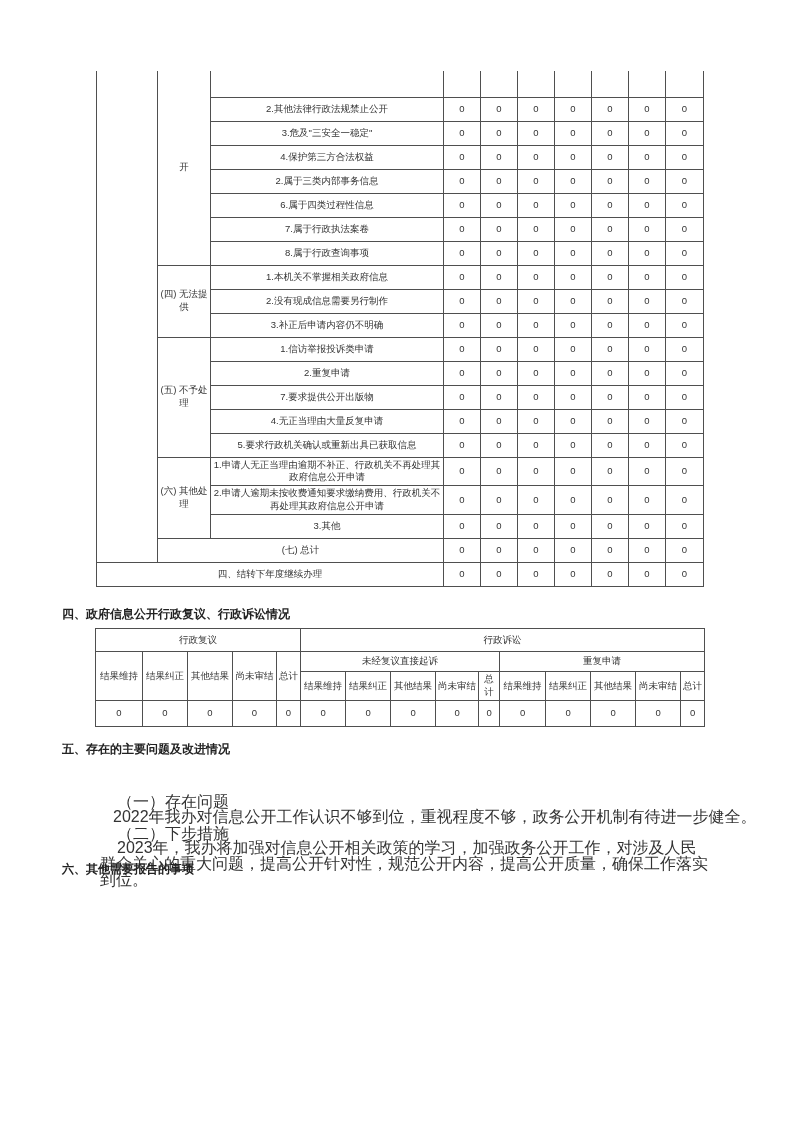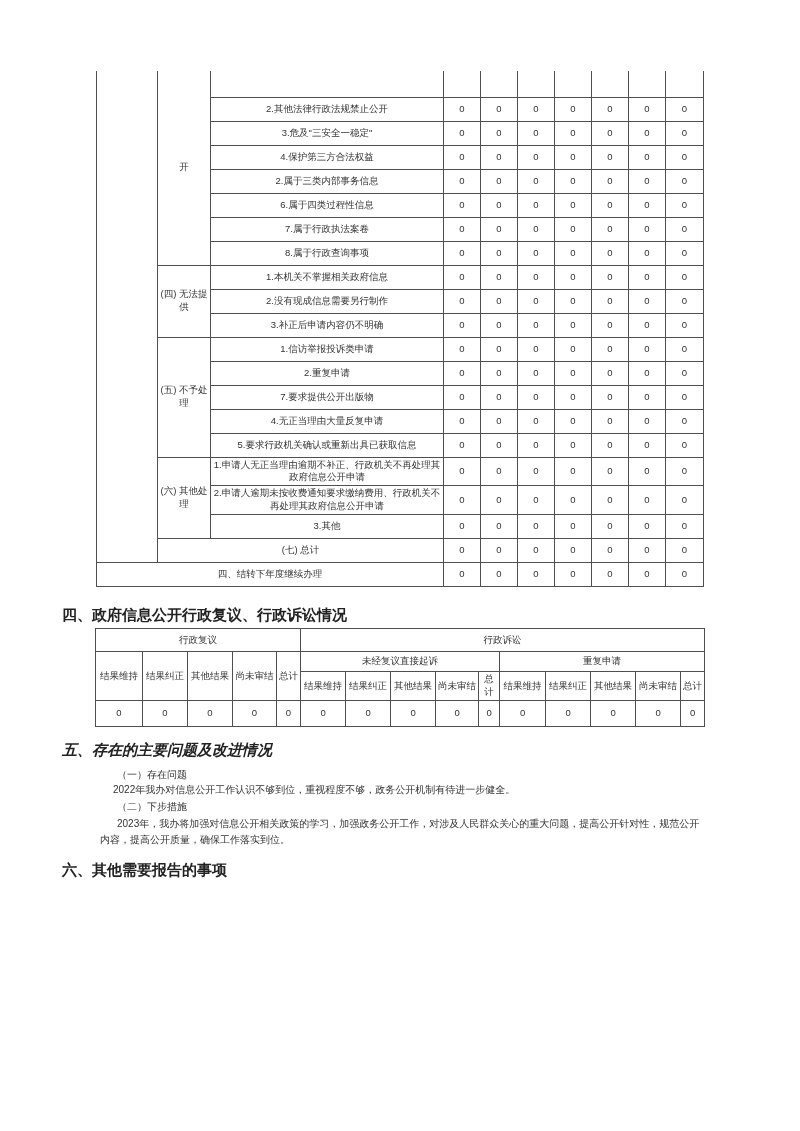--- a/index.html
+++ b/index.html
@@ -27,25 +27,25 @@
   #t1 tr.row-partial{height:26px;}
   #t1 tr.row-partial td{border-top:none;}
   
   #t2-wrap{position:absolute;left:95px;top:628px;}
   #t2{width:609px;}
   #t2 tr:nth-child(1){height:23px;}
   #t2 tr:nth-child(2){height:20px;}
   #t2 tr:nth-child(3){height:29px;}
   #t2 tr:nth-child(4){height:26px;}
   
-  .sec-title{position:absolute;font-weight:bold;font-size:15px;color:#222;white-space:nowrap;}
+  .sec-title{position:absolute;font-weight:bold;font-size:12px;color:#222;white-space:nowrap;}
   #sec4-title{left:62px;top:606px;}
-  #sec5-title{left:62px;top:741px;font-style:italic;}
+  #sec5-title{left:62px;top:741px;}
   #sec6-title{left:62px;top:861px;}
-  .para{position:absolute;font-size:10px;color:#333;white-space:nowrap;}
+  .para{position:absolute;font-size:16px;color:#333;white-space:nowrap;margin-top:24px;}
   #s5-h1{left:117px;top:768px;}
   #s5-t1{left:113px;top:783px;text-align:center;}
   #s5-h2{left:117px;top:800px;}
   #s5-t2{
     left:100px;top:816px;width:608px;
     white-space:normal;text-indent:17px;line-height:16px;
     word-break:break-all;
   }
   #s6-t{left:113px;top:889px;}
 </style>

